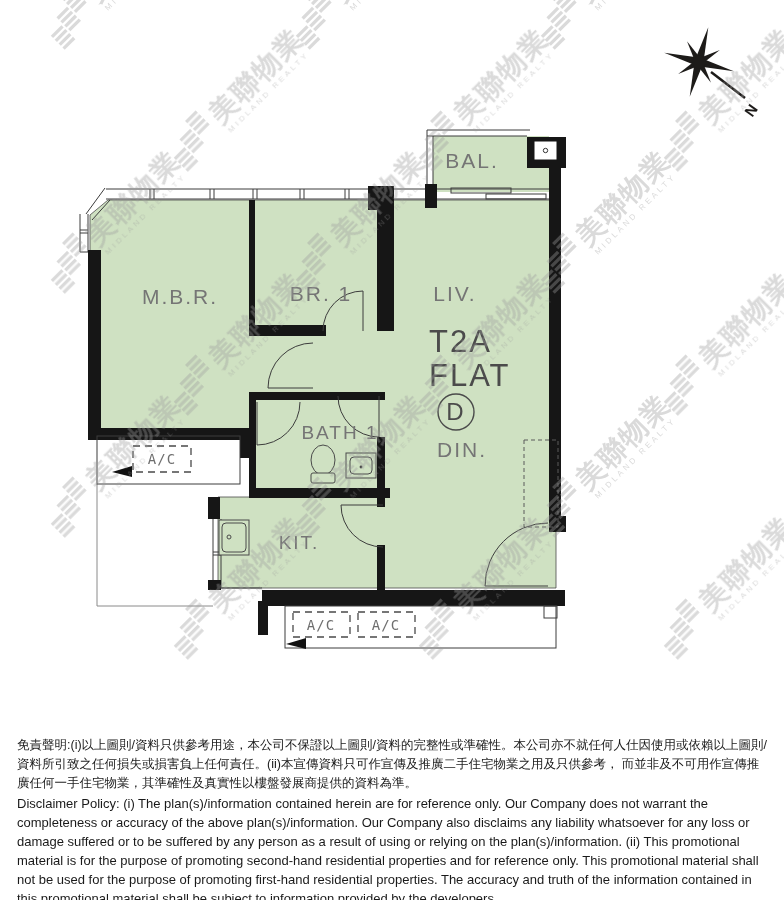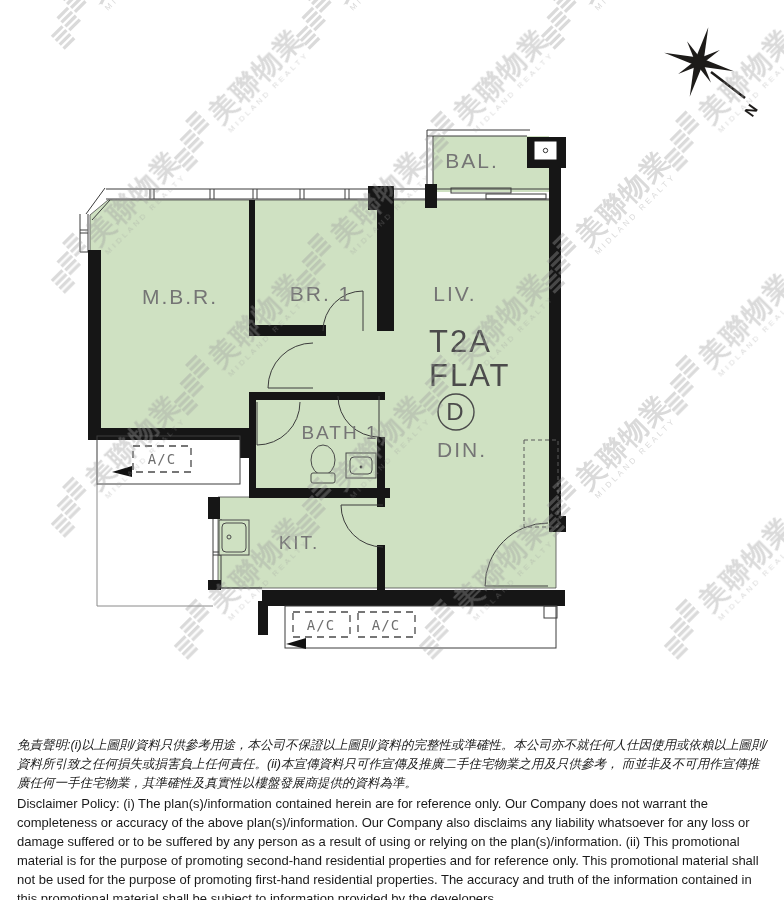--- a/index.html
+++ b/index.html
@@ -8,21 +8,21 @@
   #plan-svg{position:absolute;top:0;left:0;}
   .cad-label{font-family:"Liberation Sans","DejaVu Sans",sans-serif;fill:#757575;letter-spacing:2px;}
   .unit-label{font-family:"Liberation Sans","DejaVu Sans",sans-serif;fill:#4b4b4b;letter-spacing:2px;}
   .ac-label{font-family:"DejaVu Sans Mono",monospace;fill:#6e6e6e;letter-spacing:1px;}
   .thin{stroke:#3c3c3c;stroke-width:1;fill:none;}
   .wall{fill:#161616;}
   .door{stroke:#3c3c3c;stroke-width:1;fill:none;}
   .fixture{stroke:#4a4a4a;stroke-width:1;fill:#cfe1c2;}
   #disclaimer{position:absolute;left:17px;top:736px;width:753px;color:#1a1a1a;}
   #disclaimer p{margin:0;}
-  #disclaimer .zh{font-size:12.5px;line-height:19px;font-style:italic;}
+  #disclaimer .zh{font-size:12.5px;line-height:19px;}
   #disclaimer .en{font-size:13px;line-height:19px;margin-top:1px;}
 </style>
 </head>
 <body>
 
 <div id="page">
 
 <svg id="plan-svg" width="784" height="735" viewBox="0 0 784 735" xmlns="http://www.w3.org/2000/svg" xmlns:xlink="http://www.w3.org/1999/xlink">
 
   <defs>

